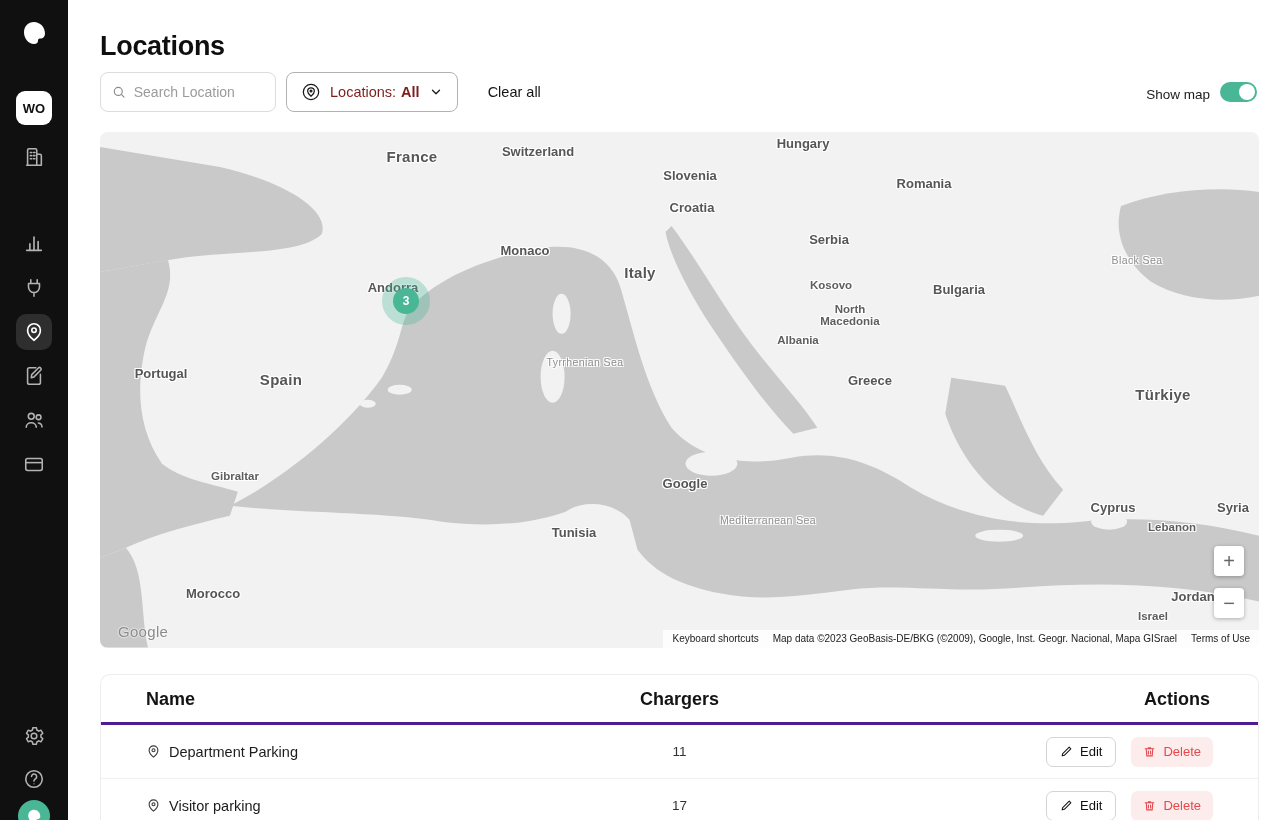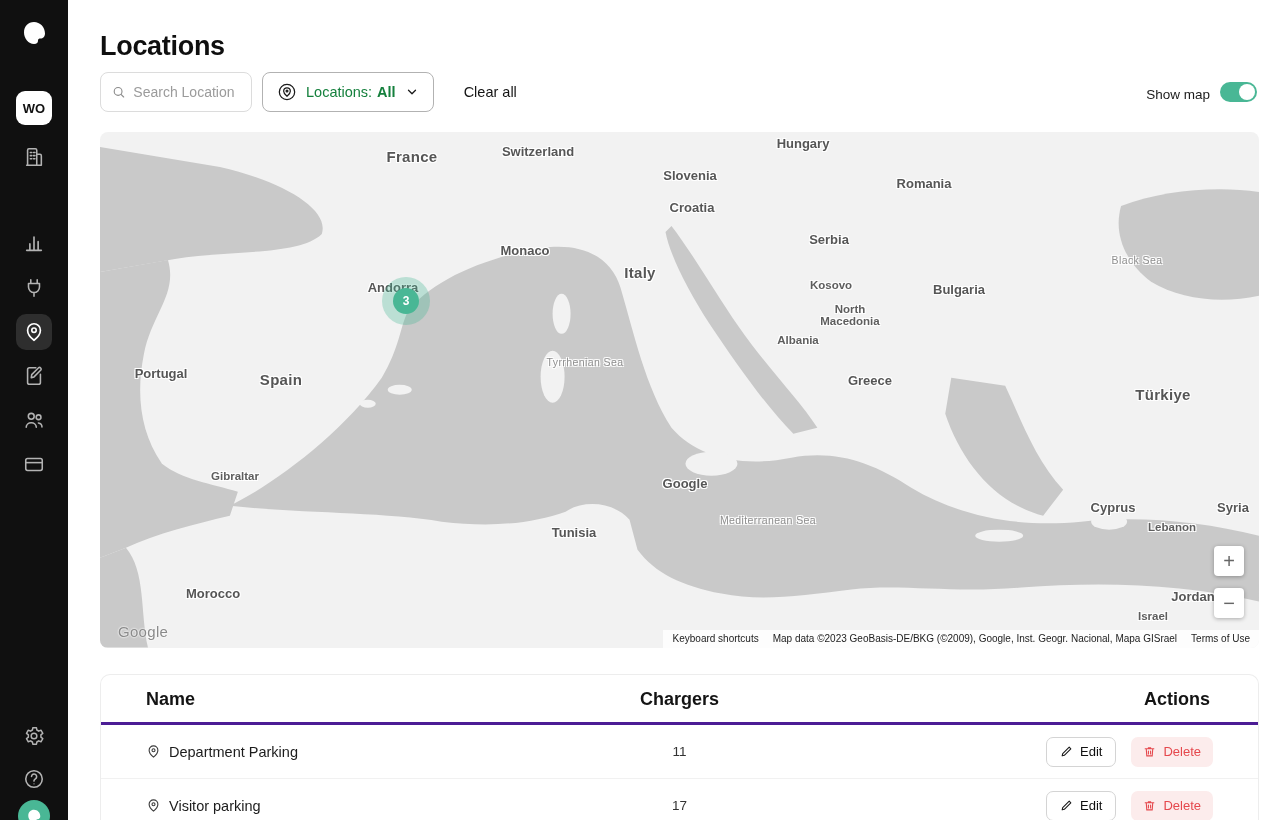--- a/index.html
+++ b/index.html
@@ -19,24 +19,24 @@
   .nav-active{width:36px;height:36px;background:#2e2e2e;border-radius:10px;color:#fff;}
   .avatar{width:32px;height:32px;border-radius:50%;background:var(--accent);display:flex;align-items:center;justify-content:center;margin-top:9px;margin-bottom:-12px;cursor:pointer;}
 
   
   .main{flex:1;padding:0 8px 0 32px;display:flex;flex-direction:column;min-width:0;}
   .page-header{margin-top:31px;display:flex;justify-content:space-between;align-items:center;}
   h1{font-size:27px;font-weight:700;letter-spacing:-0.3px;color:#0f0f0f;}
   .btn-primary{display:flex;align-items:center;gap:9px;height:38px;padding:0 18px;background:var(--accent);color:#fff;border:none;border-radius:7px;font-size:15px;font-weight:500;font-family:inherit;cursor:pointer;}
 
   .toolbar{margin-top:10px;display:flex;align-items:center;}
-  .search-box{width:152px;height:40px;border:1px solid #dcdcdc;border-radius:8px;display:flex;align-items:center;padding:0 11px;gap:8px;background:#fff;}
+  .search-box{width:176px;height:40px;border:1px solid #dcdcdc;border-radius:8px;display:flex;align-items:center;padding:0 11px;gap:8px;background:#fff;}
   .search-box input{border:none;outline:none;width:100%;font-size:14px;font-family:inherit;color:#333;}
   .search-box input::placeholder{color:#9b9b9b;}
-  .filter-pill{margin-left:10px;height:40px;border:1px solid #b2b2b2;border-radius:8px;display:flex;align-items:center;gap:9px;padding:0 14px;font-size:14.5px;background:#fff;cursor:pointer;font-family:inherit;color:#15803d;}
+  .filter-pill{margin-left:10px;height:40px;border:1px solid #b2b2b2;border-radius:8px;display:flex;align-items:center;gap:9px;padding:0 14px;font-size:14.5px;background:#fff;cursor:pointer;font-family:inherit;color:#7f1d1d;}
   .filter-pill .val{font-weight:700;margin-left:-4px;}
   .clear-all{margin-left:30px;font-size:14.5px;color:#141414;background:none;border:none;cursor:pointer;font-family:inherit;}
   .toolbar-right{margin-left:auto;display:flex;align-items:flex-end;gap:10px;padding-right:2px;}
   .show-map-label{font-size:13.5px;color:#1b1b1b;}
   .toggle{width:37px;height:20px;border-radius:10px;background:var(--accent);position:relative;cursor:pointer;border:none;}
   .toggle .knob{position:absolute;right:2px;top:2px;width:16px;height:16px;background:#fff;border-radius:50%;}
 
   
   .map{margin-top:20px;position:relative;height:516px;border-radius:8px;overflow:hidden;background:var(--map-land);cursor:grab;flex-shrink:0;}
   .map svg.geo{position:absolute;inset:0;}

